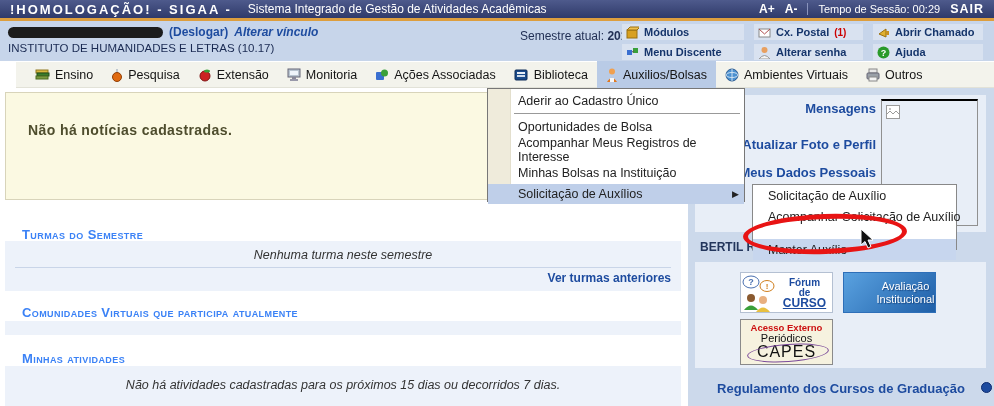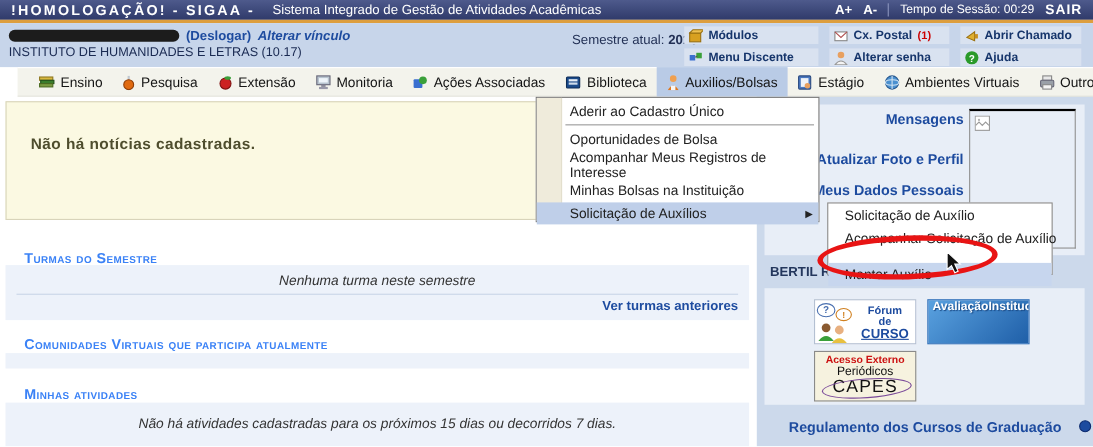--- a/index.html
+++ b/index.html
@@ -71,22 +71,22 @@
   .redact2{width:82px;height:10px;background:#151515;border-radius:5px;}
 
   .shortcut-panel{top:262px;left:695px;width:291px;height:106px;background:#e8eef7;}
   .tile{cursor:pointer;overflow:hidden;}
   .tile-forum{top:272px;left:740px;width:93px;height:41px;background:#fff;
               border:1px solid #b4c0d2;display:flex;align-items:center;}
   .forum-text{font-size:10px;font-weight:bold;color:#1d4b9f;line-height:10px;text-align:center;flex:1;}
   .forum-text .big{font-size:12px;text-decoration:underline;}
   .tile-aval{top:272px;left:843px;width:93px;height:41px;border:1px solid #2e6fb8;
              background:linear-gradient(135deg,#5aa2e0,#1f5fa8);
-             color:#fff;font-weight:bold;font-size:11px;text-align:center;
-             display:flex;flex-direction:row;justify-content:center;line-height:13px;
+             color:#fff;font-weight:normal;font-size:11px;text-align:center;
+             display:flex;flex-direction:column;justify-content:center;line-height:13px;
              text-shadow:1px 1px 1px #1a4a86;padding-left:32px;}
   .tile-capes{top:319px;left:740px;width:93px;height:46px;background:#f6f2df;
               border:1px solid #8a8a8a;text-align:center;position:absolute;}
   .capes-l1{font-size:9.5px;font-weight:bold;color:#cc1111;margin-top:2px;}
   .capes-l2{font-size:11px;color:#111;line-height:11px;}
   .capes-l3{font-size:16px;color:#111;letter-spacing:1px;line-height:15px;}
   .capes-orbit{position:absolute;left:6px;top:24px;width:80px;height:16px;
                border:1px solid #7a4a9a;border-radius:50%;transform:rotate(-4deg);}
   .tile-comu{top:319px;left:843px;width:93px;height:46px;background:#fff;
              border:1px solid #aab4c2;display:flex;flex-direction:column;align-items:center;}
@@ -241,28 +241,20 @@
         </svg>
       <span>Biblioteca</span>
     </div>
     <div class="menu-item active">
       <svg width="12" height="14">
           <circle cx="6" cy="3.5" r="3" fill="#f0a050"></circle>
           <path d="M1,14 Q6,6 11,14 Z" fill="#e07820"></path>
           <path d="M4,10 L8,10 L8,14 L4,14 Z" fill="#f6f6f6"></path>
         </svg>
       <span>Auxilios/Bolsas</span>
-    </div>
-    <div class="menu-item">
-      <svg width="14" height="14">
-          <rect x="1" y="1" width="11" height="12" rx="1" fill="#4a78c0" stroke="#2a4a80"></rect>
-          <rect x="3" y="3" width="7" height="8" fill="#eef2f8"></rect>
-          <circle cx="9" cy="10" r="2.5" fill="#e8a060"></circle>
-        </svg>
-      <span>Estágio</span>
     </div>
     <div class="menu-item">
       <svg width="14" height="14">
           <circle cx="7" cy="7" r="6" fill="#4a90d0" stroke="#2a5a90"></circle>
           <ellipse cx="7" cy="7" rx="6" ry="2.5" fill="none" stroke="#cfe2f2"></ellipse>
           <line x1="7" y1="1" x2="7" y2="13" stroke="#cfe2f2"></line>
         </svg>
       <span>Ambientes Virtuais</span>
     </div>
     <div class="menu-item">

